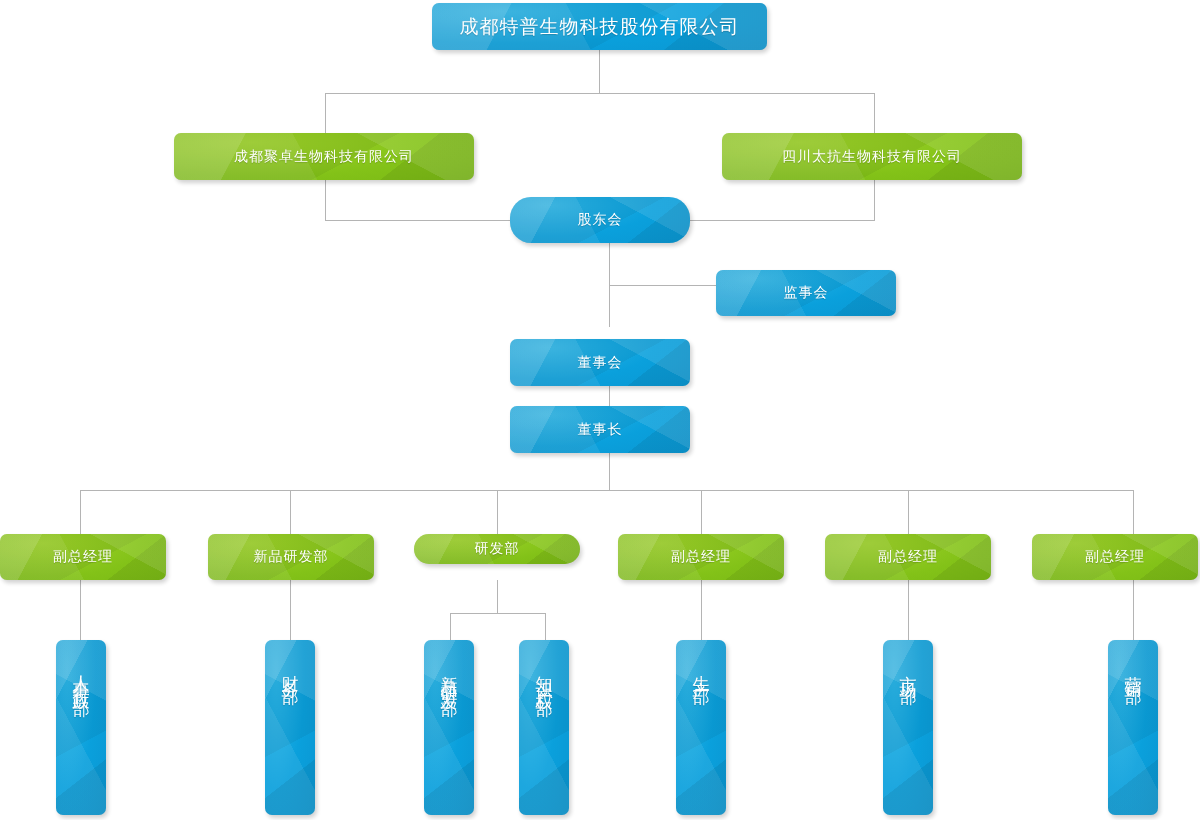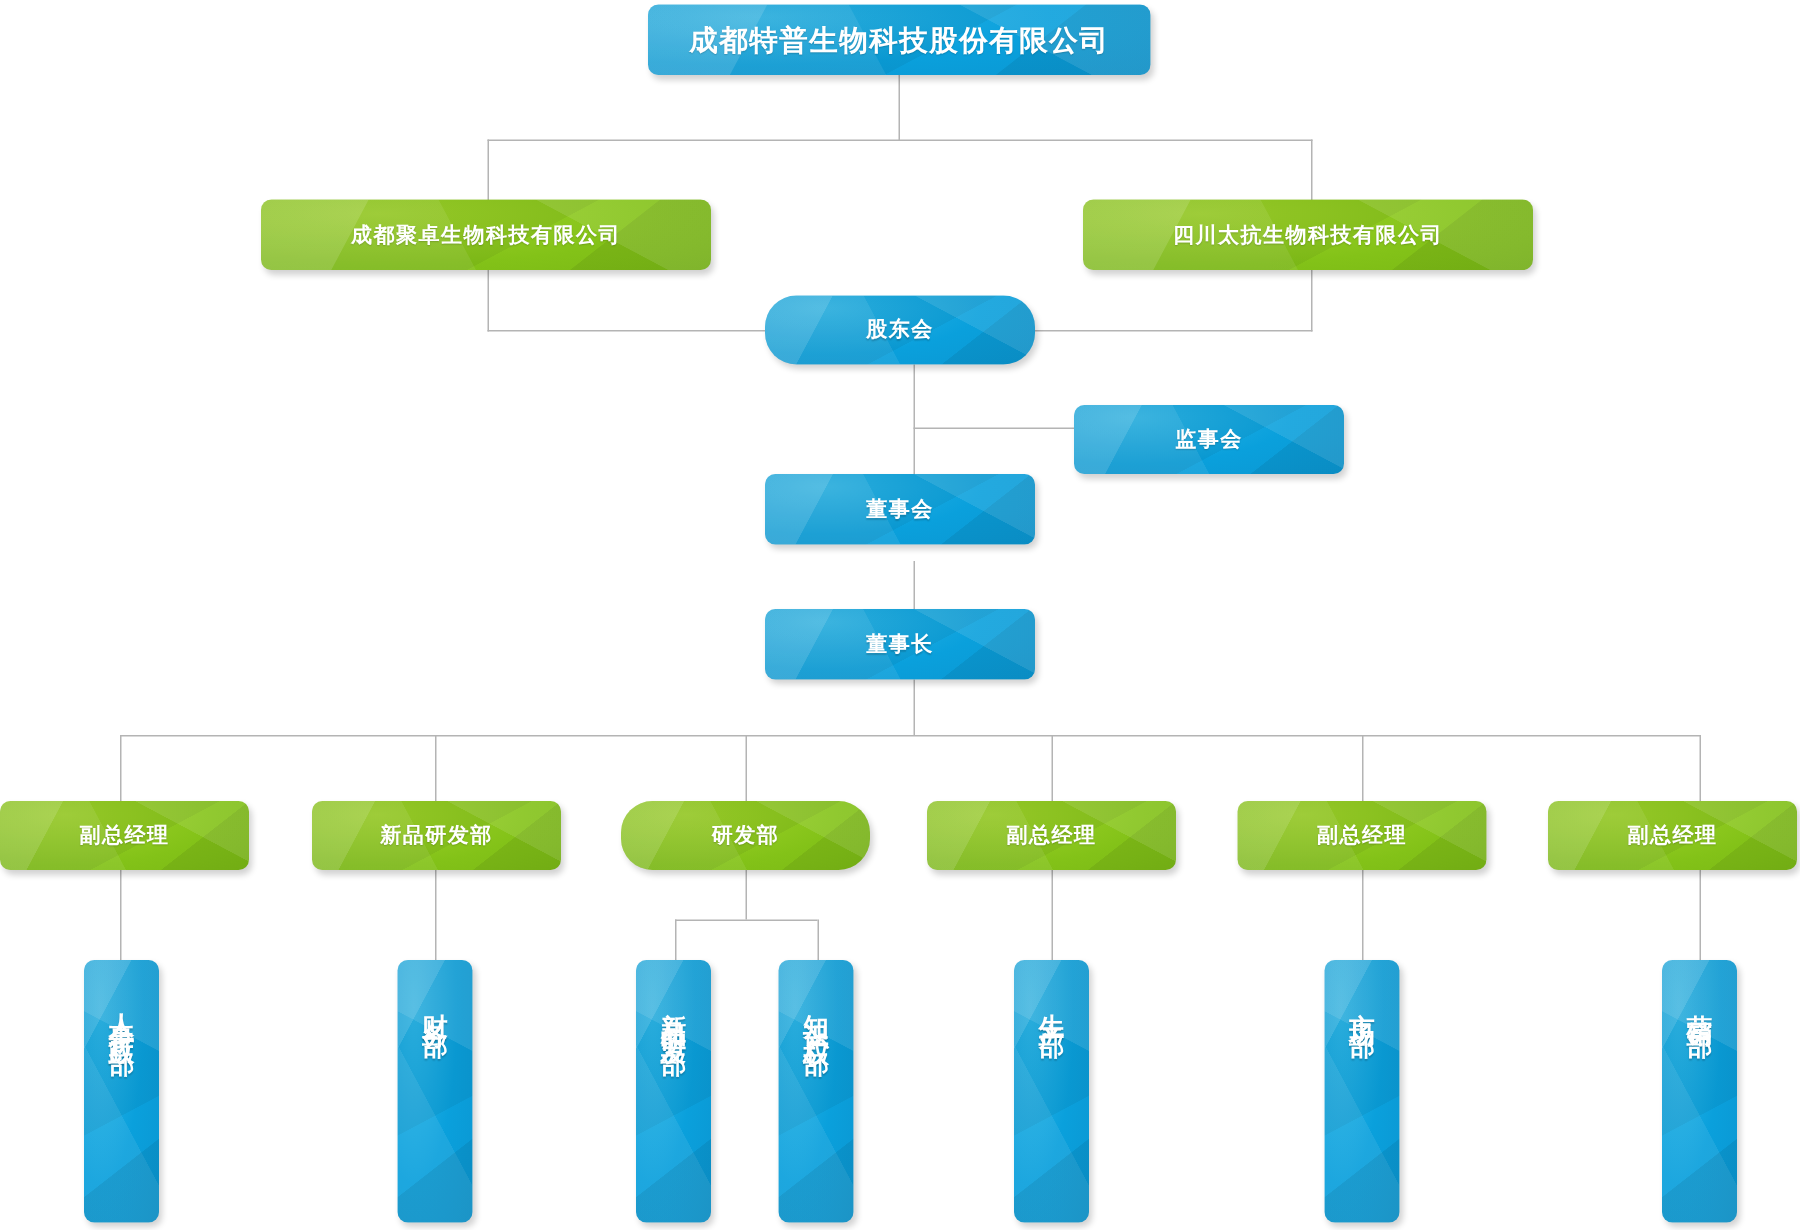--- a/index.html
+++ b/index.html
@@ -24,21 +24,21 @@
     border-radius:7px;
     box-sizing:border-box;
     display:flex;
     align-items:center;
     justify-content:center;
     color:#ffffff;
     text-shadow:0 1px 1px rgba(0,0,0,.18);
     box-shadow:2px 3px 4px rgba(0,0,0,.18);
     overflow:hidden;
     letter-spacing:1px;
-    font-weight:bold;
+    font-weight:normal;
   }
   
   .node::before{
     content:"";position:absolute;inset:0;pointer-events:none;
     background:
       linear-gradient(118deg, rgba(255,255,255,.13) 0 22%, rgba(0,0,0,0) 22.2% 100%),
       linear-gradient(208deg, rgba(255,255,255,.10) 0 30%, rgba(0,0,0,0) 30.2% 100%),
       linear-gradient(-38deg, rgba(0,0,0,.07) 0 26%, rgba(0,0,0,0) 26.2% 100%),
       linear-gradient(62deg, rgba(255,255,255,.08) 0 44%, rgba(0,0,0,0) 44.2% 100%),
       linear-gradient(152deg, rgba(0,0,0,.05) 0 58%, rgba(0,0,0,0) 58.2% 100%);
@@ -129,35 +129,35 @@
   </div>
 
   <div class="node blue h-node" style="left:510px;top:197px;width:180px;height:46px;border-radius:21px;">
     <span class="lbl">股东会</span>
   </div>
 
   <div class="node blue h-node" style="left:716px;top:270px;width:180px;height:46px;">
     <span class="lbl">监事会</span>
   </div>
 
-  <div class="node blue h-node" style="left:510px;top:316px;width:180px;height:47px;">
+  <div class="node blue h-node" style="left:510px;top:339px;width:180px;height:47px;">
     <span class="lbl">董事会</span>
   </div>
 
   <div class="node blue h-node" style="left:510px;top:406px;width:180px;height:47px;">
     <span class="lbl">董事长</span>
   </div>
 
   <div class="node green h-node" style="left:0px;top:534px;width:166px;height:46px;">
     <span class="lbl">副总经理</span>
   </div>
   <div class="node green h-node" style="left:208px;top:534px;width:166px;height:46px;">
     <span class="lbl">新品研发部</span>
   </div>
-  <div class="node green h-node" style="left:414px;top:534px;width:166px;height:46px;border-radius:21px;">
+  <div class="node green h-node" style="left:414px;top:534px;width:166px;height:30px;border-radius:21px;">
     <span class="lbl">研发部</span>
   </div>
   <div class="node green h-node" style="left:618px;top:534px;width:166px;height:46px;">
     <span class="lbl">副总经理</span>
   </div>
   <div class="node green h-node" style="left:825px;top:534px;width:166px;height:46px;">
     <span class="lbl">副总经理</span>
   </div>
   <div class="node green h-node" style="left:1032px;top:534px;width:166px;height:46px;">
     <span class="lbl">副总经理</span>

